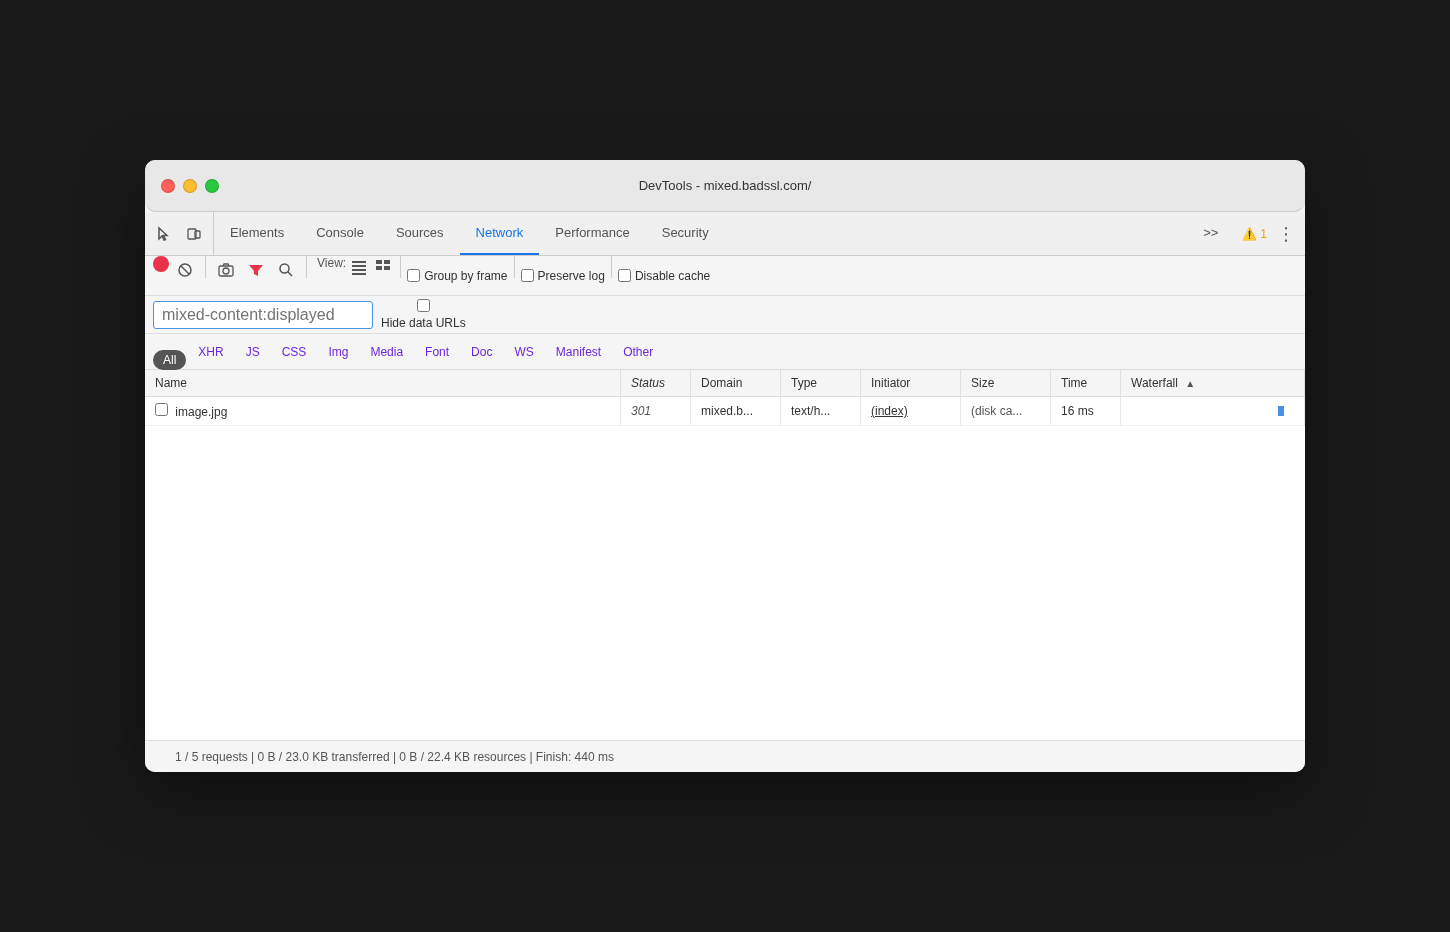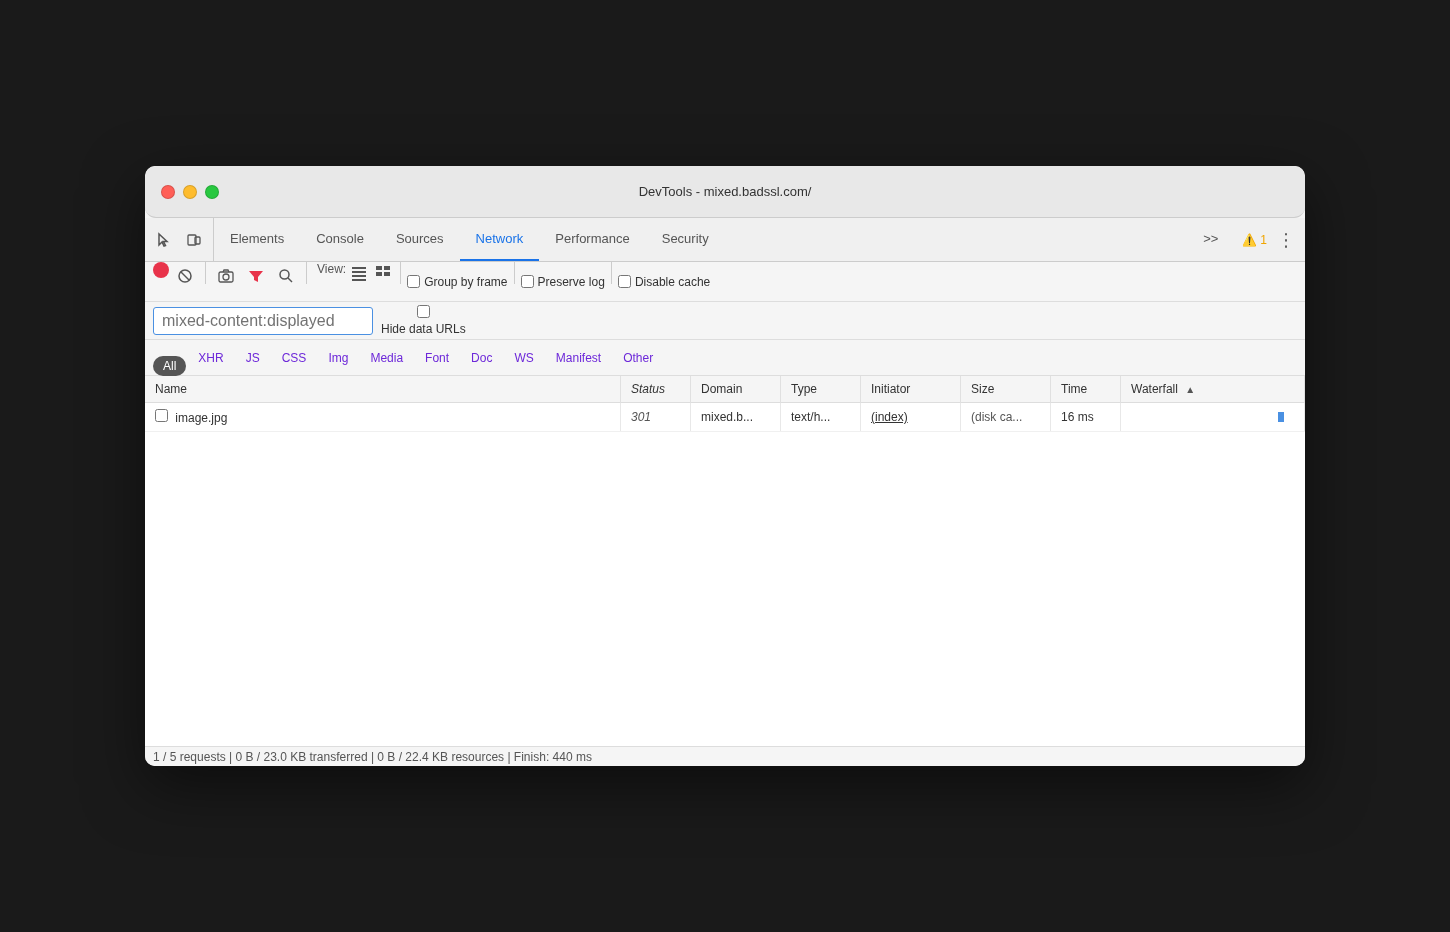--- a/index.html
+++ b/index.html
@@ -281,24 +281,24 @@
     }
     .sort-arrow {
       font-size: 10px;
       color: #555;
       margin-left: 4px;
     }
     
     .status-bar {
       background: #f5f5f5;
       border-top: 1px solid #ddd;
-      height: 20px;
-      display: flex;
-      align-items: center;
-      padding: 0 8px;
+      height: 32px;
+      display: flex;
+      align-items: center;
+      padding: 0 30px;
       font-size: 12px;
       color: #555;
     }
     
     .view-icon {
       display: inline-flex;
       align-items: center;
       justify-content: center;
       width: 22px;
       height: 22px;

